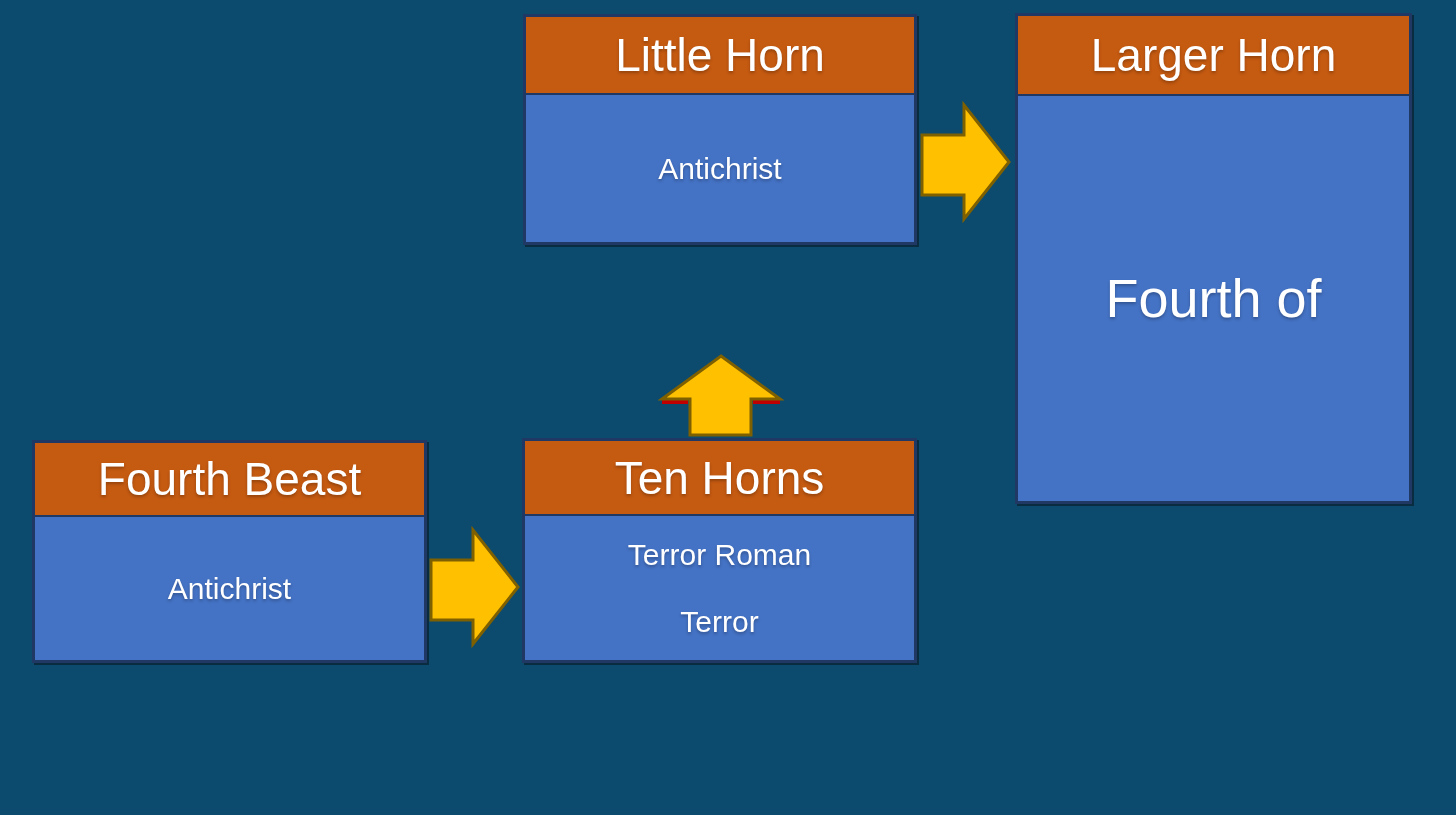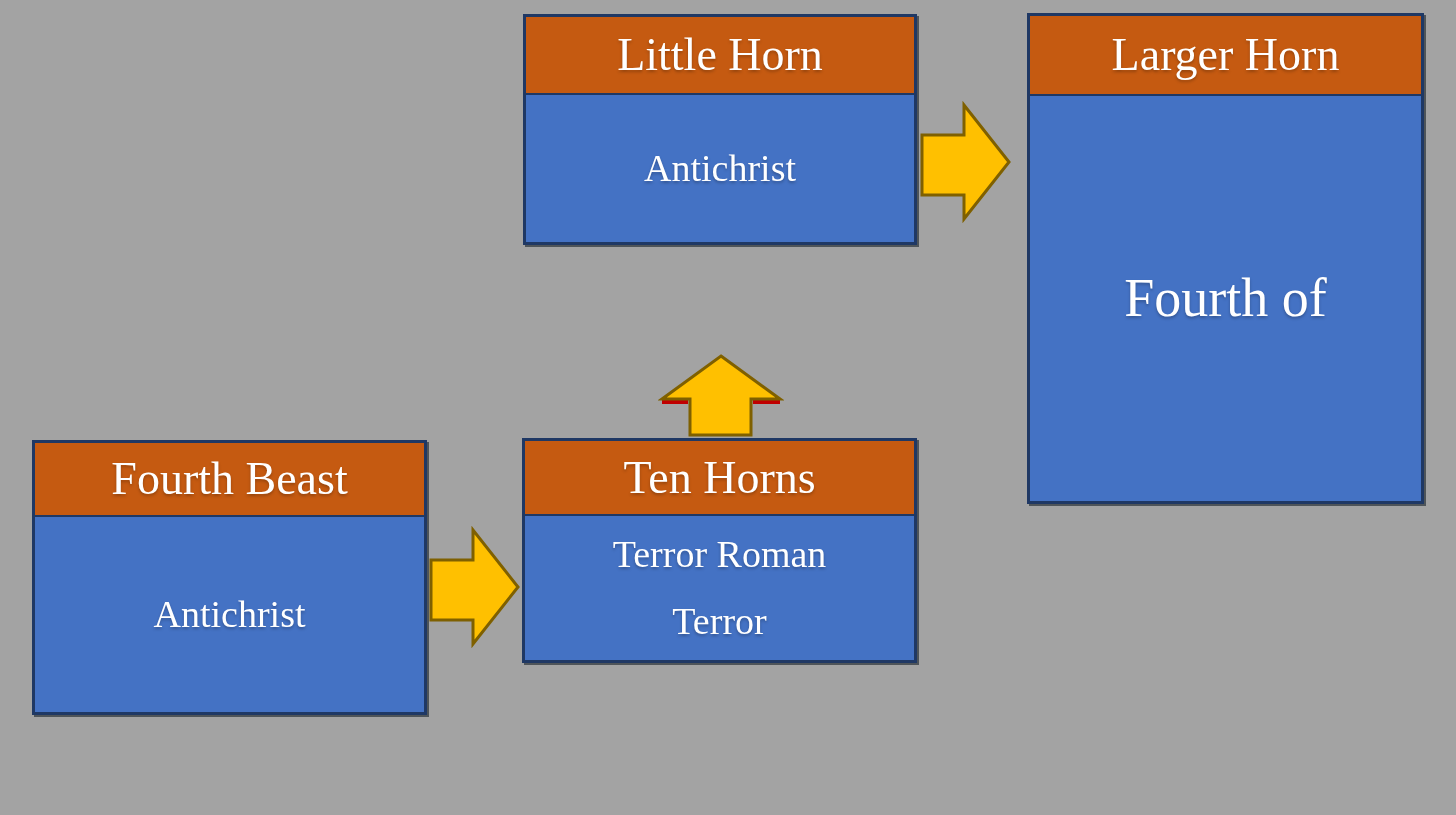--- a/index.html
+++ b/index.html
@@ -4,23 +4,23 @@
 <style>
   html, body {
     margin: 0;
     padding: 0;
     background: #000000;
   }
   #canvas {
     position: relative;
     width: 1456px;
     height: 815px;
-    background: #a3a3a3;
+    background: #0c4a6e;
     overflow: hidden;
-    font-family: Liberation Serif, serif;
+    font-family: Liberation Sans, sans-serif;
   }
   .node {
     position: absolute;
     background: #4472C4;
     border: 3px solid #1F3864;
     box-sizing: border-box;
     box-shadow: 2px 2px 0 rgba(10,20,30,0.55);
     display: flex;
     flex-direction: column;
   }
@@ -36,33 +36,33 @@
     line-height: 1;
     text-shadow: 0 2px 3px rgba(0,0,0,0.25);
   }
   .node-body {
     flex: 1 1 auto;
     display: flex;
     flex-direction: column;
     align-items: center;
     justify-content: center;
     color: #FFFFFF;
-    font-size: 38px;
+    font-size: 30px;
     text-shadow: 0 2px 3px rgba(0,0,0,0.25);
   }
   .body-line { line-height: 67px; white-space: nowrap; }
 
   
   #box-little-horn  { left: 523px; top: 14px;  width: 394px; height: 231px; }
   #box-little-horn .node-header { height: 76px; }
-  #box-larger-horn  { left: 1015px; top: 13px; width: 397px; height: 491px; margin-left: 12px; }
+  #box-larger-horn  { left: 1015px; top: 13px; width: 397px; height: 491px; }
   #box-larger-horn .node-header { height: 78px; }
   #box-larger-horn .node-body { font-size: 54px; }
   #box-larger-horn .body-line { line-height: 79px; }
-  #box-fourth-beast { left: 32px;  top: 440px; width: 395px; height: 275px; }
+  #box-fourth-beast { left: 32px;  top: 440px; width: 395px; height: 223px; }
   #box-fourth-beast .node-header { height: 72px; }
   #box-ten-horns    { left: 522px; top: 438px; width: 395px; height: 225px; }
   #box-ten-horns .node-header { height: 73px; }
 
   .arrow-svg { position: absolute; display: block; }
   #arrow-fourth-to-ten   { left: 428px; top: 526px; }
   #arrow-ten-to-little   { left: 658px; top: 353px; }
   #arrow-little-to-larger{ left: 919px; top: 101px; }
 </style>
 </head>

